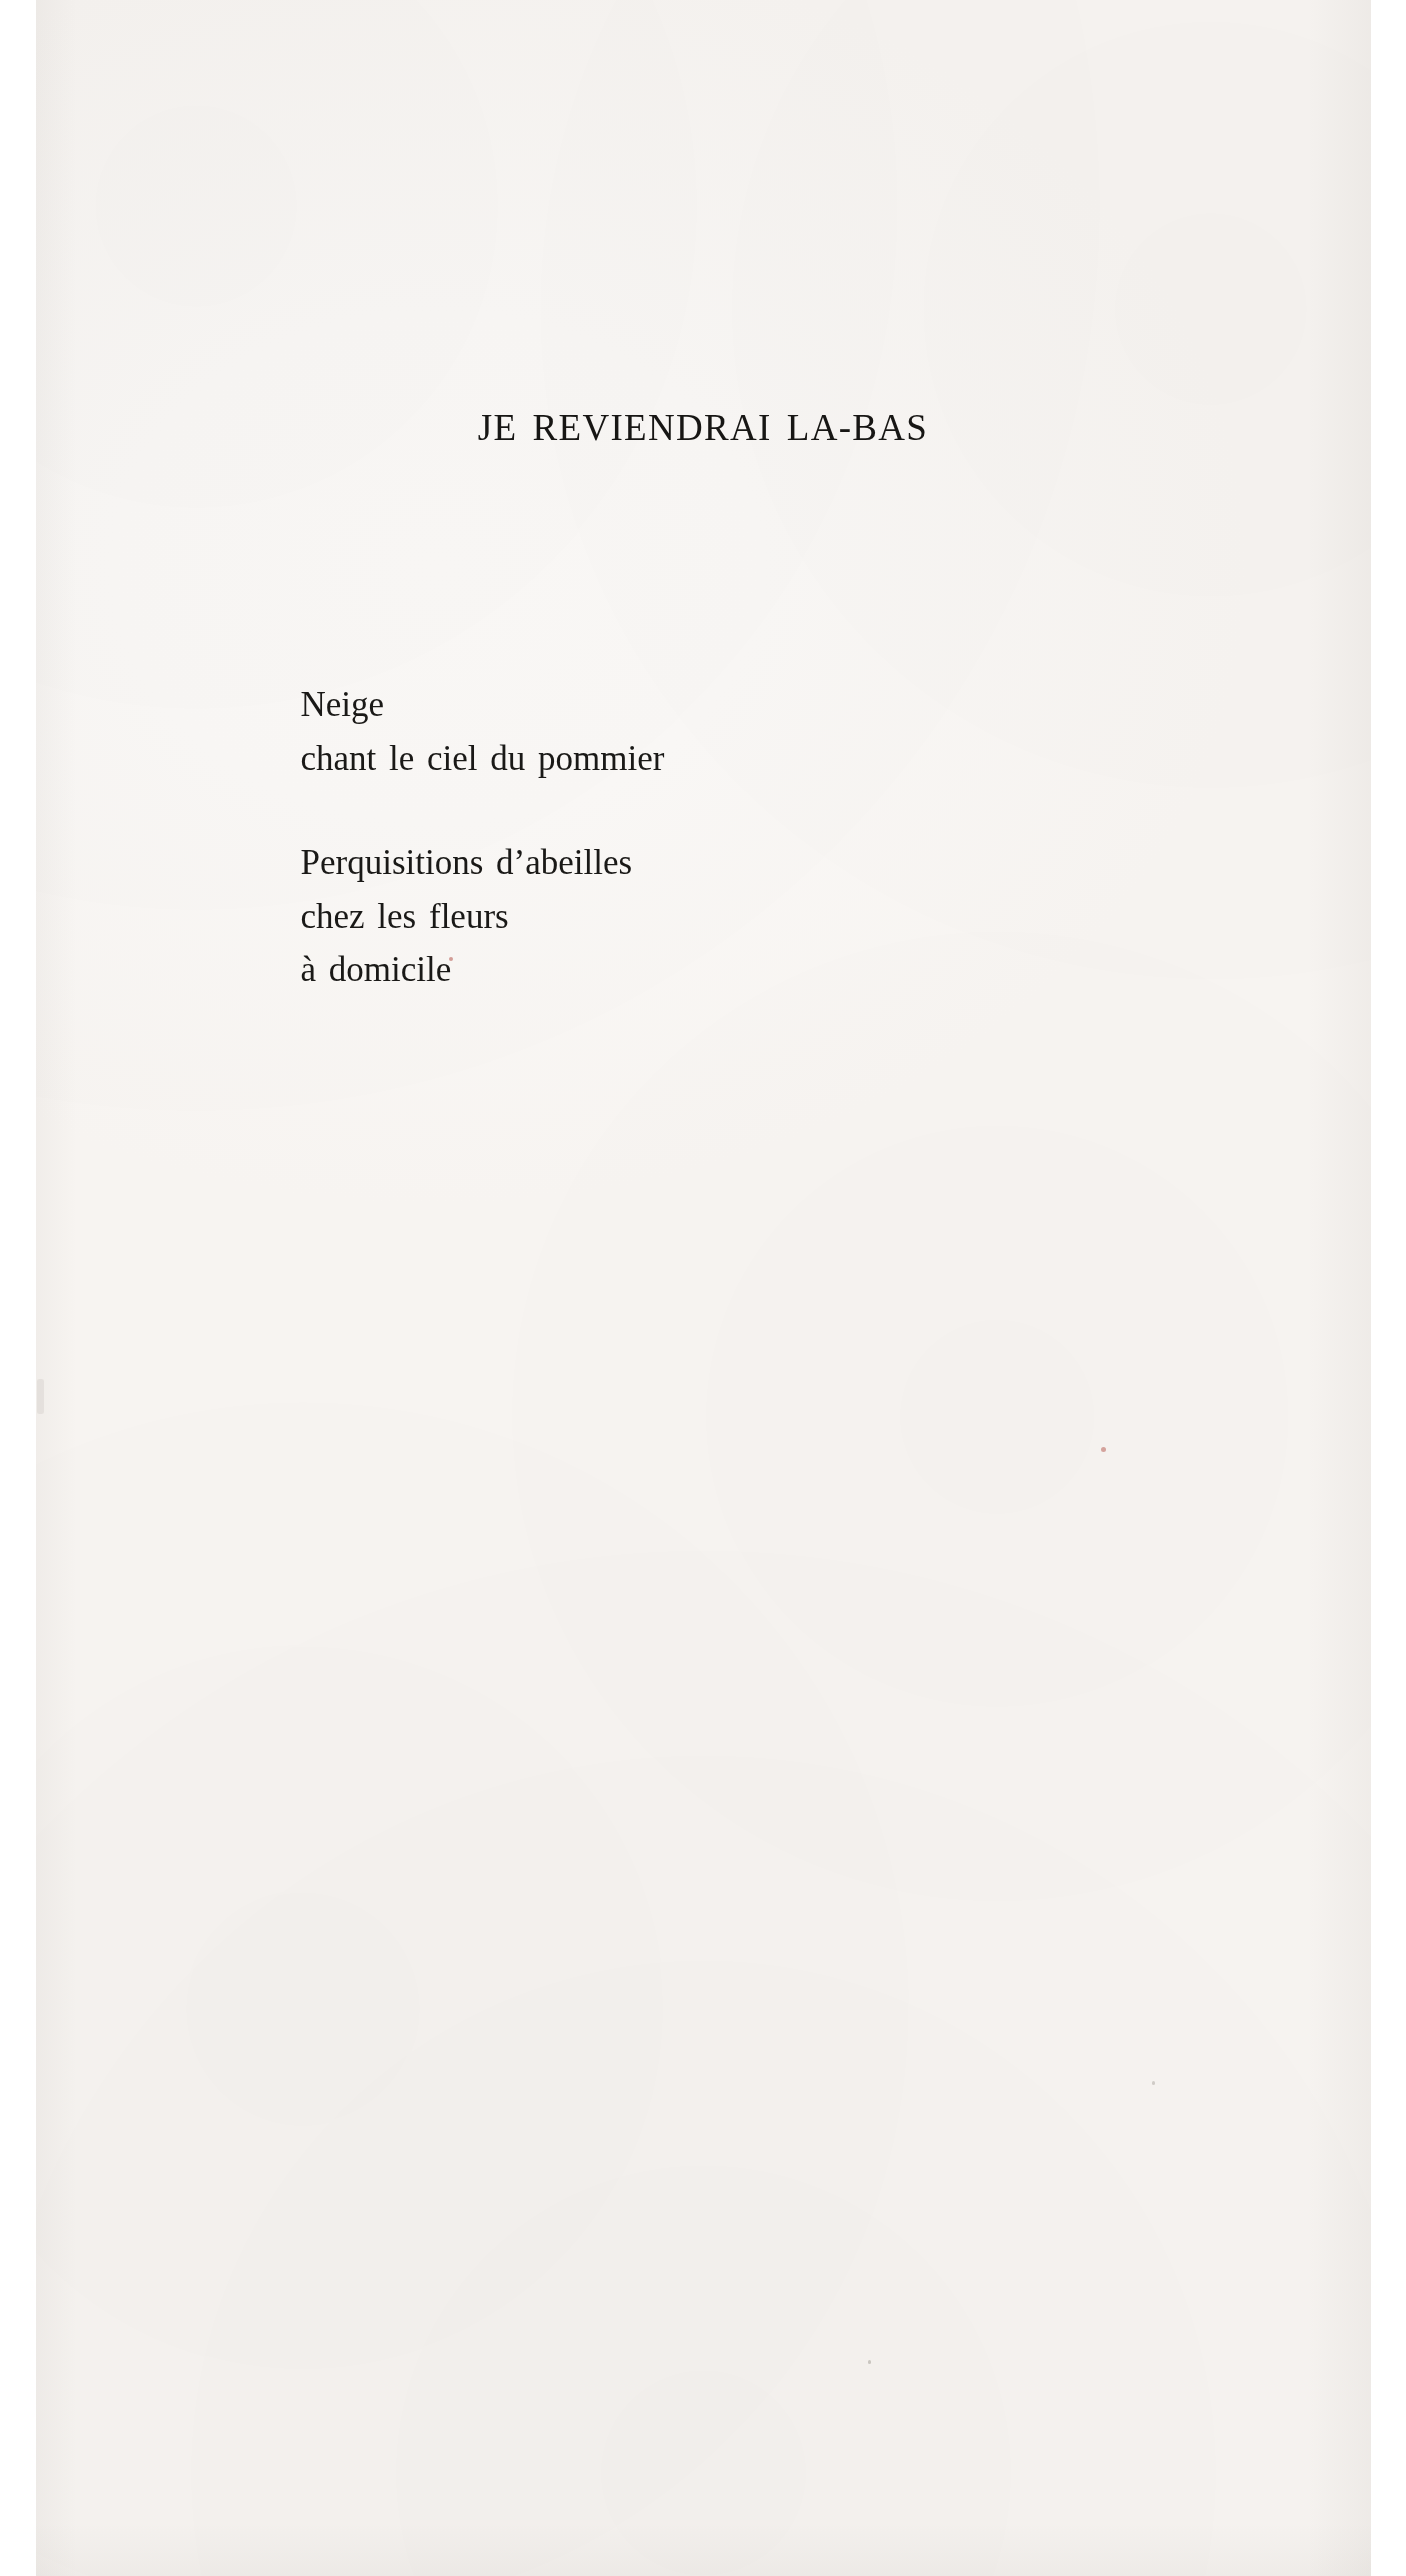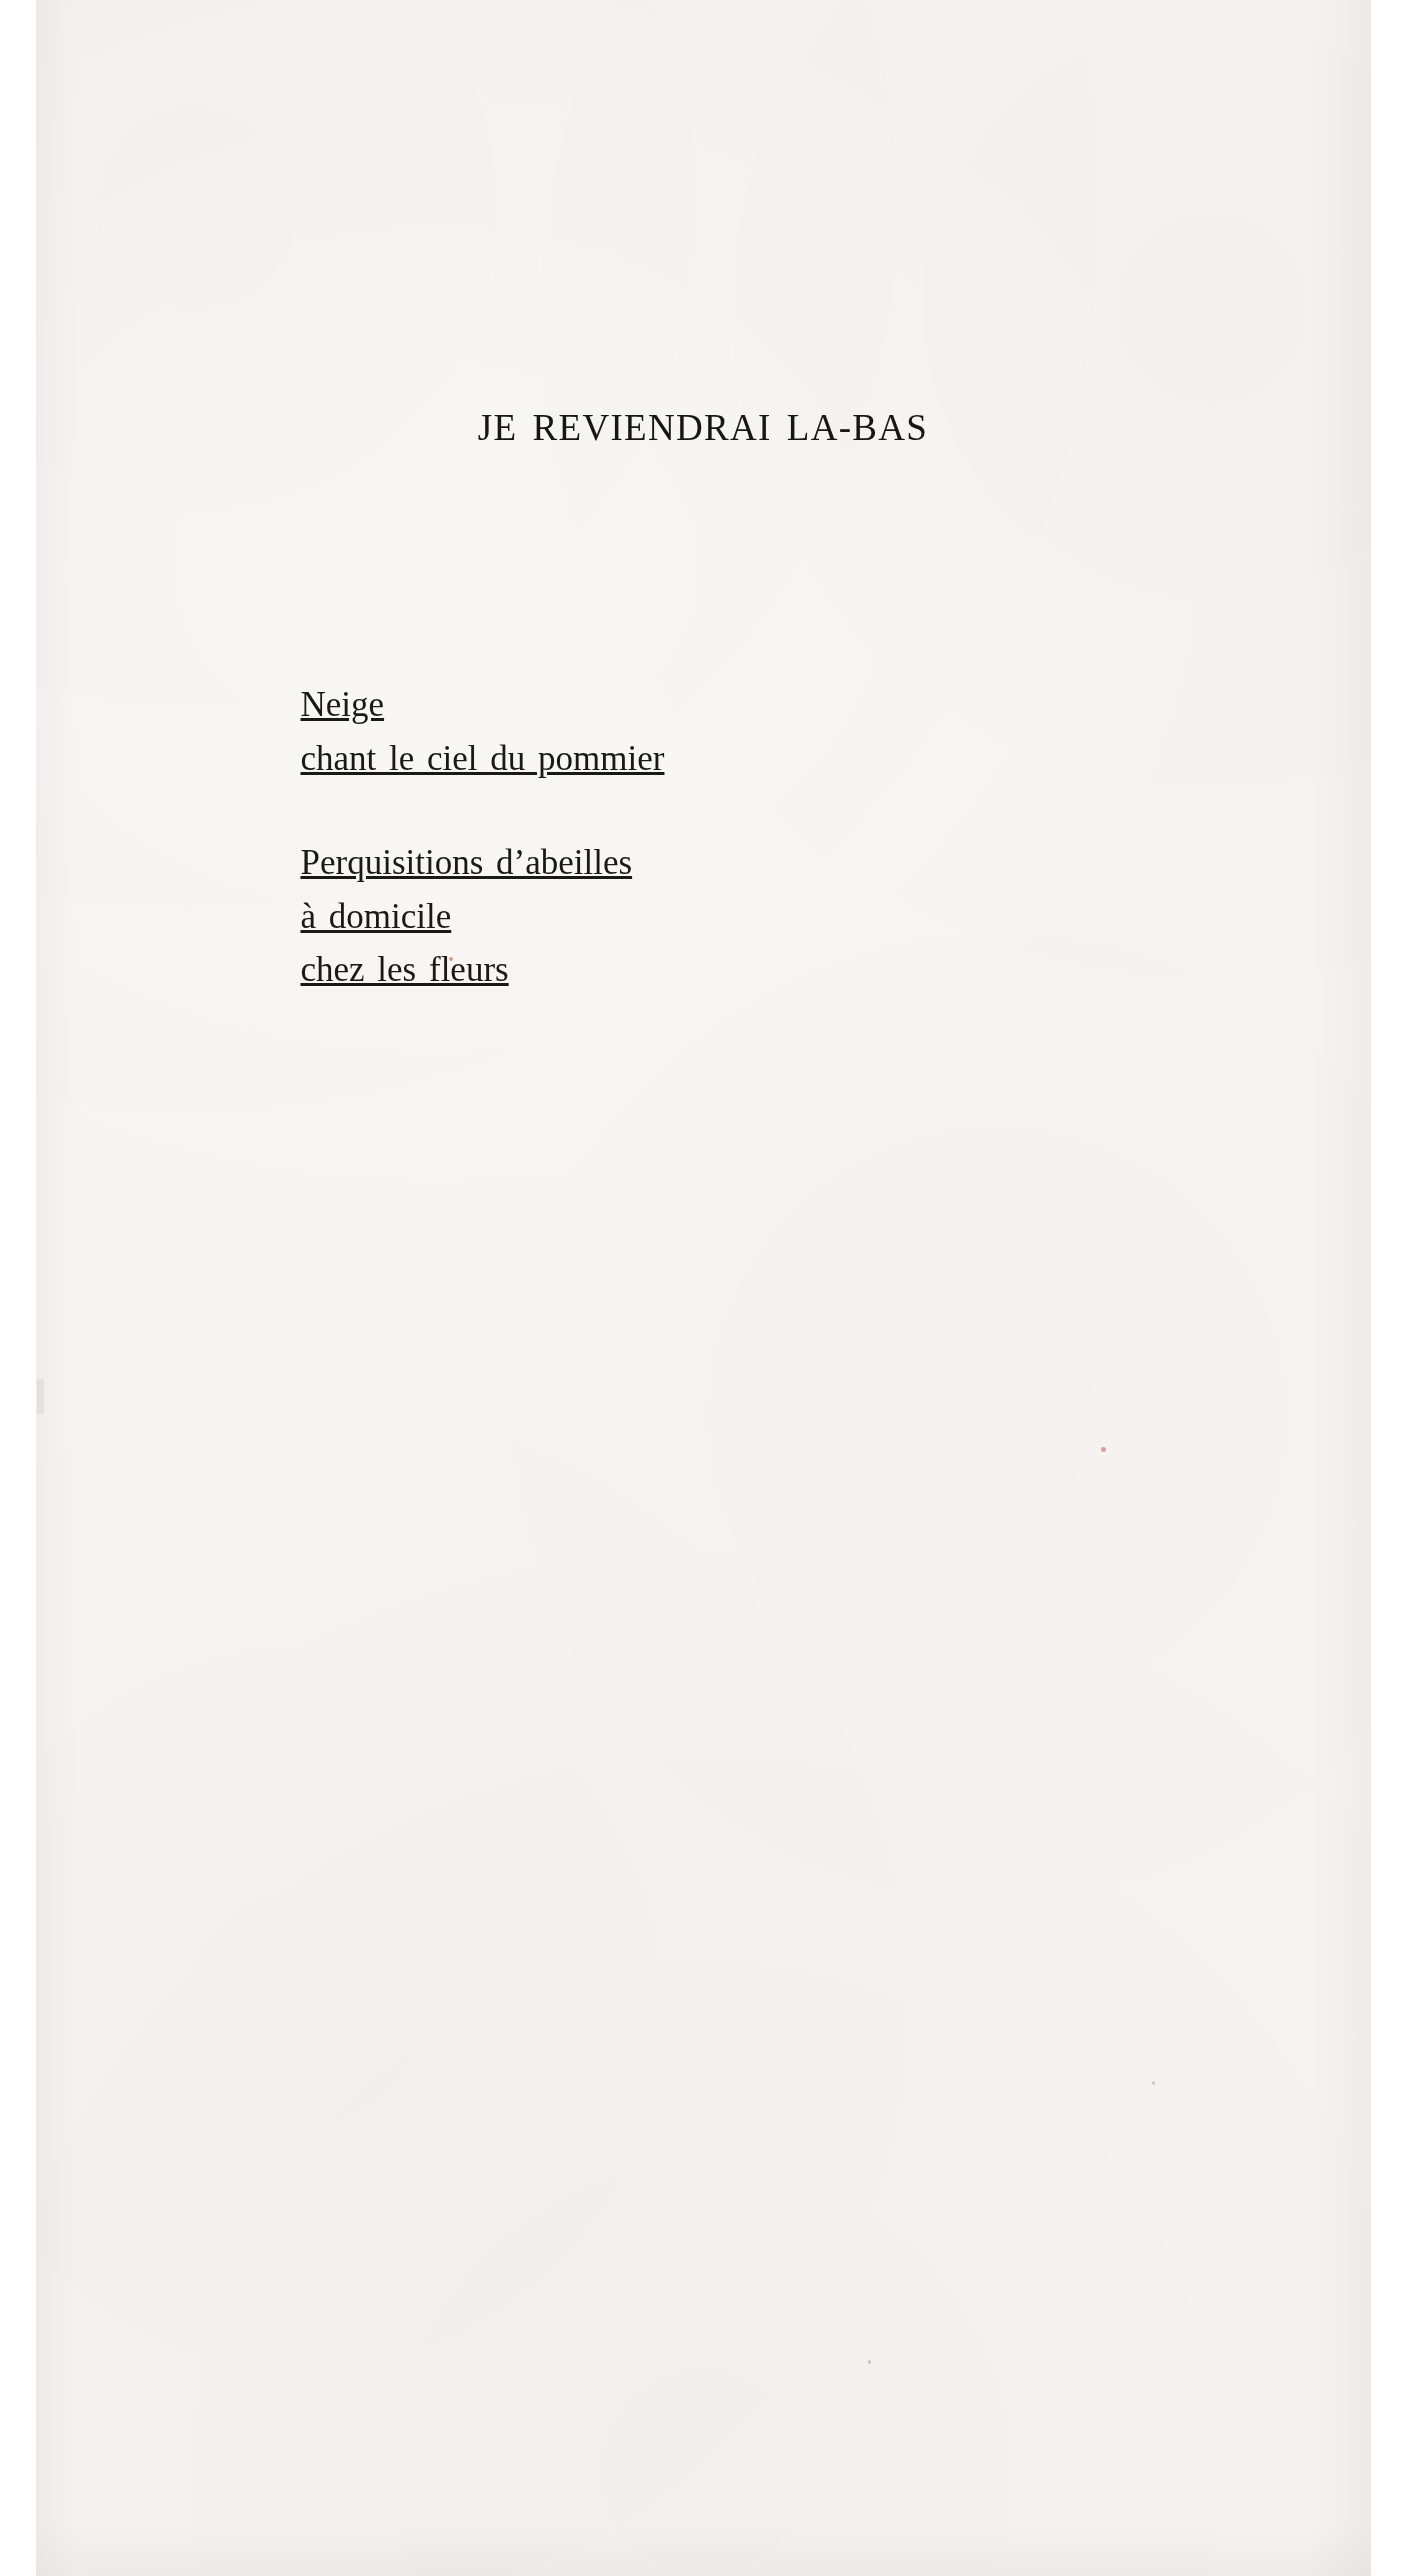--- a/index.html
+++ b/index.html
@@ -82,21 +82,20 @@
   .stanza {
     margin-bottom: 51px;
   }
 
   .line {
     font-size: 35px;
     line-height: 1.53;
     color: #1a1917;
     word-spacing: 4px;
     white-space: pre;
-    text-decoration: underline;
   }
 </style>
 </head>
 <body>
 
 <div class="page">
 
   <div class="grain"></div>
   <div class="vignette"></div>
 
@@ -114,22 +113,22 @@
 
   <div class="stanzas">
 
     <div class="stanza">
       <div class="line">Neige</div>
       <div class="line">chant le ciel du pommier</div>
     </div>
 
     <div class="stanza">
       <div class="line">Perquisitions d’abeilles</div>
+      <div class="line">chez les fleurs</div>
       <div class="line">à domicile</div>
-      <div class="line">chez les fleurs</div>
     </div>
 
 
     <div class="stanza">
     </div>
 
   </div>
 
 </div>
 

